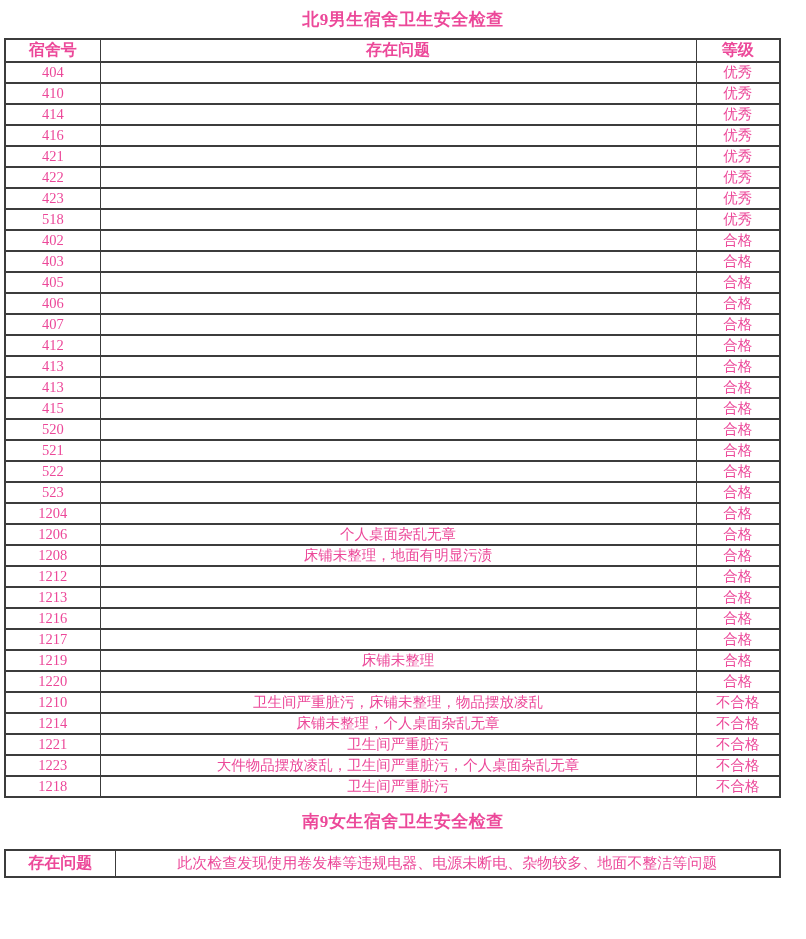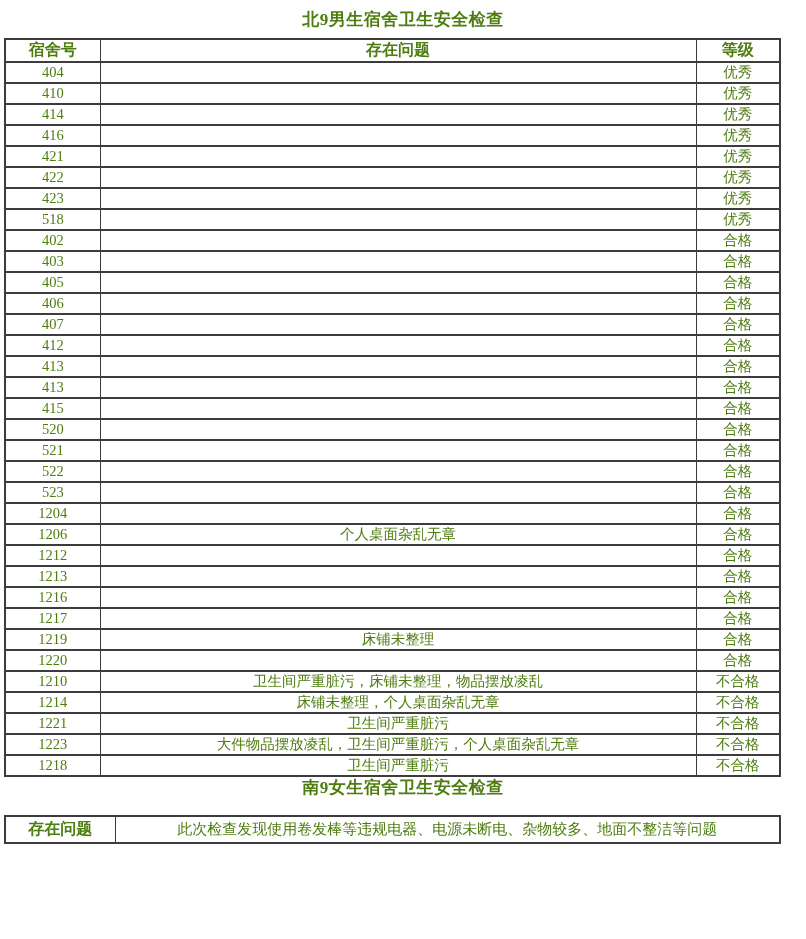--- a/index.html
+++ b/index.html
@@ -3,21 +3,21 @@
 <meta charset="utf-8">
 <style>
   * { box-sizing: border-box; }
   html, body { margin: 0; padding: 0; background: #ffffff; }
   .page {
     position: relative;
     width: 806px;
     height: 939px;
     background: #ffffff;
     font-family: "Liberation Serif", "DejaVu Serif", serif;
-    color: #4d7c0f;
+    color: #ec4899;
     overflow: hidden;
   }
   .doc-title {
     margin: 0;
     padding: 9px 0 8px 0;
     text-align: center;
     font-size: 17px;
     line-height: 21px;
     font-weight: bold;
     letter-spacing: 0.5px;
@@ -52,21 +52,21 @@
     height: 19px;
     font-size: 14.5px;
     line-height: 19px;
   }
   
   .t2 { margin-top: 9px; }
   .t2 col.c-label   { width: 110px; }
   .t2 col.c-content { width: 665px; }
   .t2 td { height: 27px; font-size: 15px; }
   .t2 td.label-cell { font-size: 16px; font-weight: bold; }
-  .title2 { padding: 0 0 8px 0; }
+  .title2 { margin-top: 13px; padding: 0 0 8px 0; }
 </style>
 </head>
 <body>
 
 <div class="page">
 
   <h1 class="doc-title">北9男生宿舍卫生安全检查</h1>
 
   <table class="t1">
     <colgroup>
@@ -191,20 +191,25 @@
           <td>1204</td>
           <td></td>
           <td>合格</td>
         </tr>
         <tr>
           <td>1206</td>
           <td>个人桌面杂乱无章</td>
           <td>合格</td>
         </tr>
         <tr>
+          <td>1208</td>
+          <td>床铺未整理，地面有明显污渍</td>
+          <td>合格</td>
+        </tr>
+        <tr>
           <td>1212</td>
           <td></td>
           <td>合格</td>
         </tr>
         <tr>
           <td>1213</td>
           <td></td>
           <td>合格</td>
         </tr>
         <tr>

